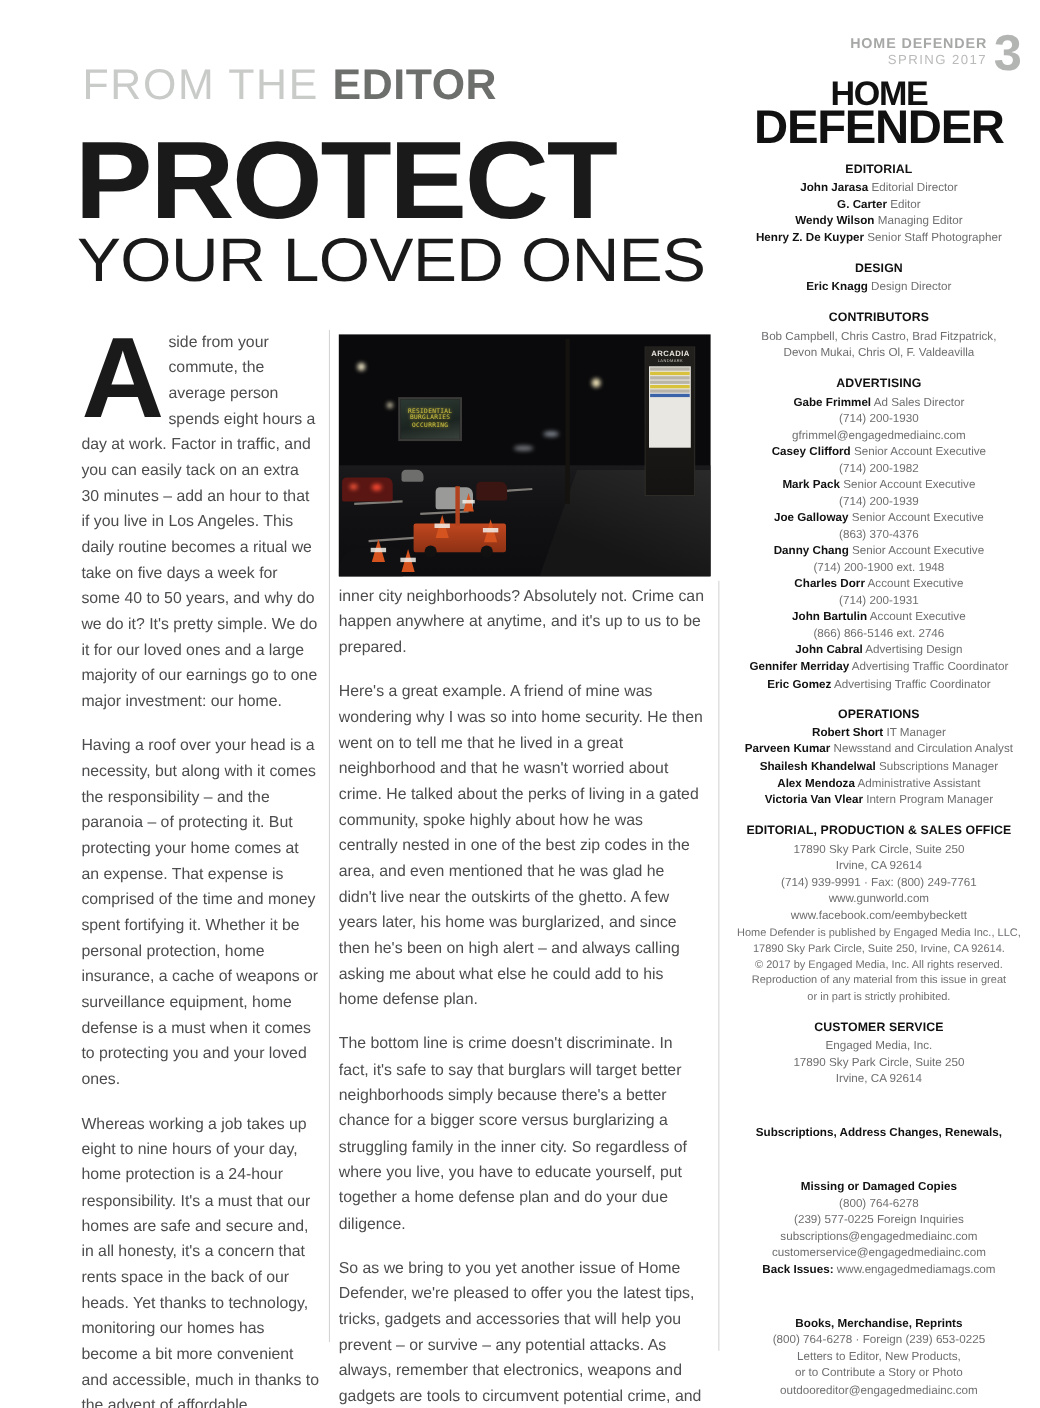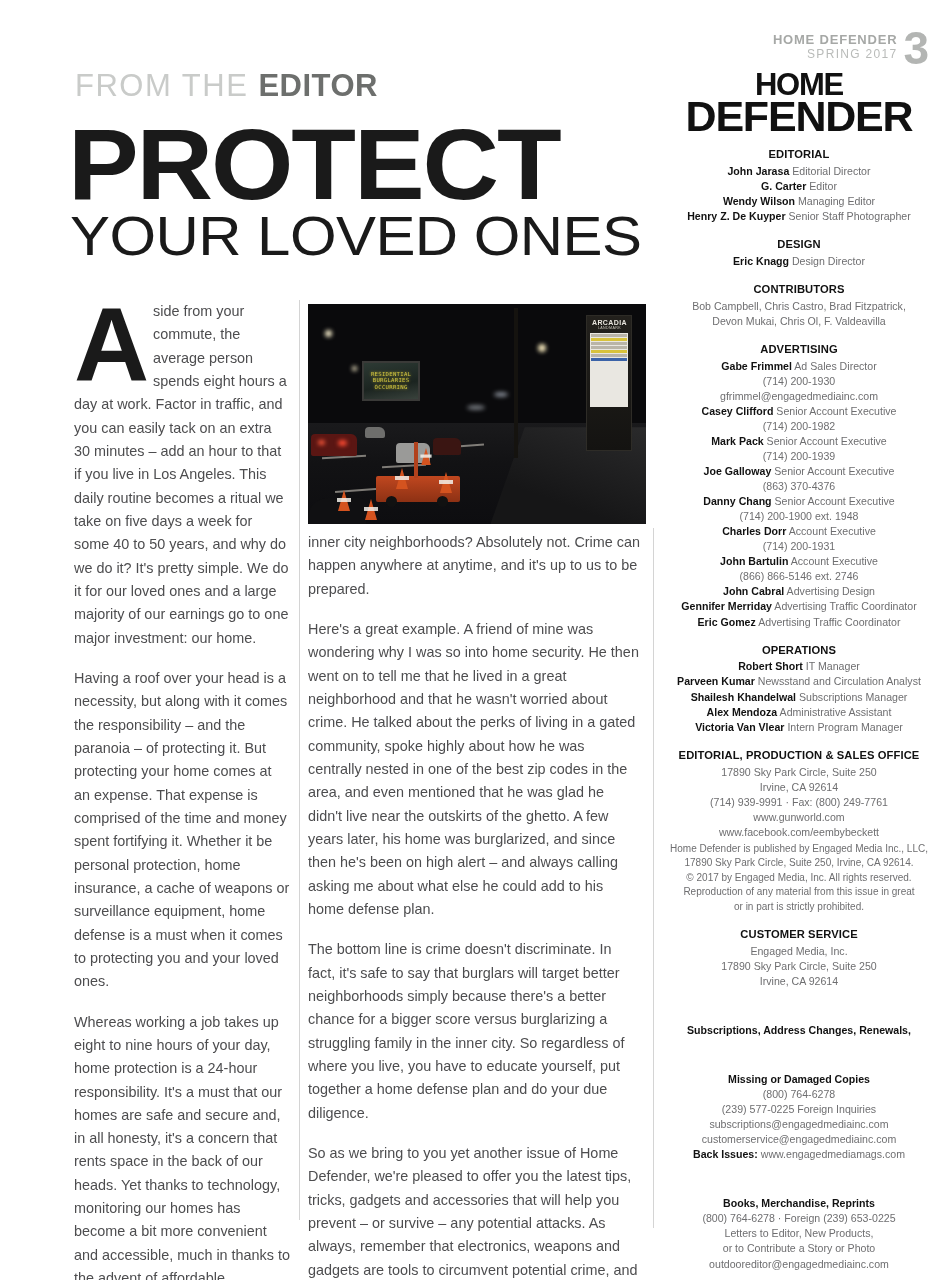--- a/index.html
+++ b/index.html
@@ -49,22 +49,22 @@
     font-weight: bold;
     color: #b3b5b3;
     line-height: 0.82;
     letter-spacing: -2px;
   }
 
   
   .kicker {
     position: absolute;
     left: 75px;
-    top: 68px;
-    font-size: 31px;
+    top: 56px;
+    font-size: 39px;
     letter-spacing: 1.5px;
     color: #c9cbc9;
     white-space: nowrap;
   }
   .kicker b {
     color: #6d6f6d;
     font-weight: bold;
     letter-spacing: 0.5px;
   }
   .headline1 {

